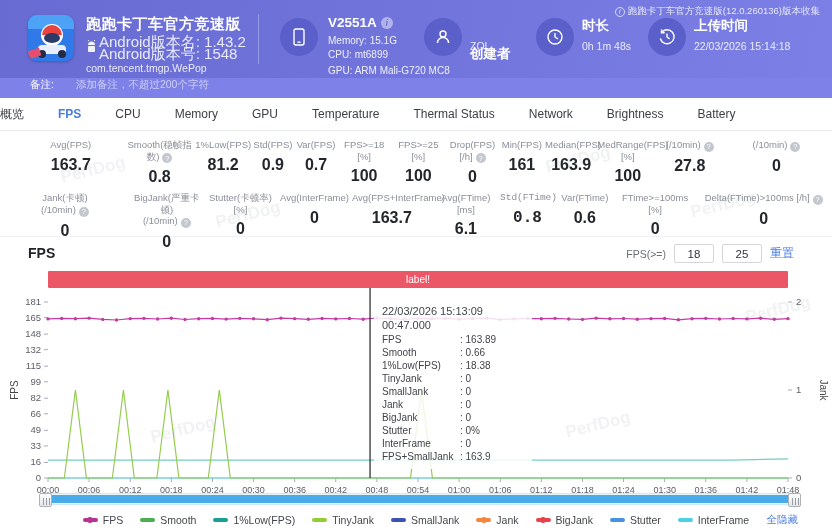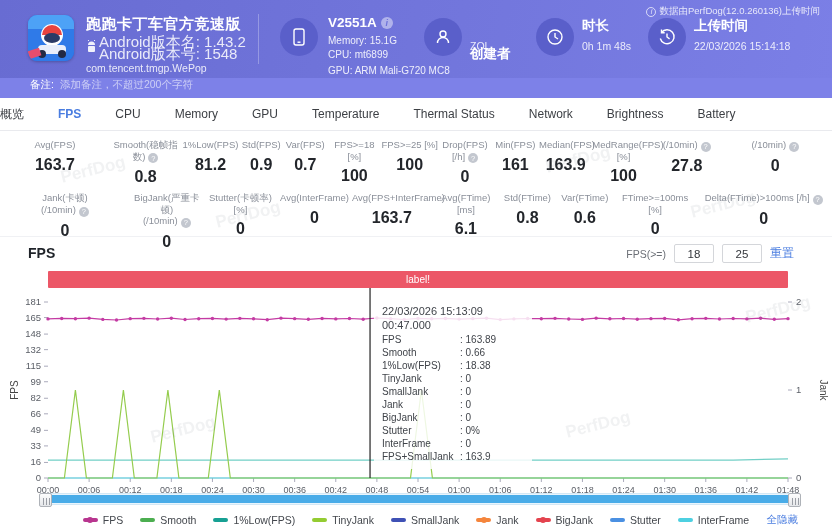--- a/index.html
+++ b/index.html
@@ -24,32 +24,32 @@
   .info-badge { display:inline-flex; width:12px; height:12px; border-radius:50%; background:rgba(255,255,255,.45);
     color:#6f73da; font-size:9px; font-weight:bold; align-items:center; justify-content:center;
     vertical-align:1px; margin-left:4px; font-style:italic; }
   .collected { position:absolute; right:12px; top:5px; font-size:9.5px; color:rgba(255,255,255,.82); display:flex; align-items:center; gap:3px;}
   .collected .i-circ { display:inline-flex; width:10px; height:10px; border-radius:50%;
     border:1px solid rgba(255,255,255,.7); font-size:7px; align-items:center; justify-content:center; font-style:italic;}
 
   
   .remark { height:20px; background:#7d81e8; display:flex; align-items:flex-start; padding-left:30px;
     font-size:10.5px; color:#fff; }
-  .remark .ph { color:rgba(255,255,255,.6); margin-left:6px; }
+  .remark .ph { color:rgba(255,255,255,.6); margin-left:22px; }
 
   
   .tabs { height:33px; display:flex; align-items:center; gap:34px;
     border-bottom:1px solid #e9eaee; background:#fff; font-size:12px; color:#3c3f44; }
   .tabs .tab { cursor:pointer; white-space:nowrap; }
   .tabs .tab.active { color:#4a7de0; font-weight:bold; }
 
   
   .stats { position:relative; height:106px; background:#fff; border-bottom:1px solid #f0f1f4; }
   .stat-row { display:flex; width:100%; }
-  .stat-row.r1 { padding-top:8px; }
+  .stat-row.r1 { padding-top:8px;padding-left:17px; }
   .stat-row.r2 { padding-top:6px; }
   .stat-cell { text-align:center; }
   .stat-label { font-size:9.5px; color:#8a8f99; line-height:11.5px; white-space:pre-line; }
   .stat-value { font-size:16px; font-weight:bold; color:#23262b; margin-top:5px; }
   .help-icon { display:inline-flex; width:10px; height:10px; border-radius:50%; background:#c3c7cf;
     color:#fff; font-size:7.5px; align-items:center; justify-content:center; margin-left:3px; vertical-align:-1px; }
 
   
   .fps-row { position:relative; height:31px; }
   .fps-title { position:absolute; left:28px; top:8px; font-size:14px; font-weight:bold; color:#1f2329; }
@@ -159,21 +159,21 @@
       <path d="M3.5 4.5 a7 7 0 1 1 -1.2 6"></path>
         <path d="M3.5 1.5 v3.2 h3.2"></path>
         <path d="M9 5.5 v3.5 l2.6 1.8"></path>
     </svg>
   </div>
   <div class="hdr-block-title" style="left:694px; top:17px;">上传时间</div>
   <div class="hdr-block-sub" style="left:694px; top:40px;">22/03/2026 15:14:18</div>
 
   <div class="collected">
     <span class="i-circ">i</span>
-    <span>数据由PerfDog(12.0.260136)上传时间</span>
+    <span>跑跑卡丁车官方竞速版(12.0.260136)版本收集</span>
   </div>
 </div>
 
 <div class="remark">
   <span>备注:</span>
   <span class="ph">添加备注，不超过200个字符</span>
 </div>
 
 <div class="tabs" id="tabs">
     <span class="tab">概览</span>
@@ -263,21 +263,21 @@
         <div class="stat-value">0</div>
       </div>
       <div class="stat-cell" style="width: 9.6%;">
         <div class="stat-label">Avg(FPS+InterFrame)</div>
         <div class="stat-value">163.7</div>
       </div>
       <div class="stat-cell" style="width: 8.2%;">
         <div class="stat-label">Avg(FTime) [ms]</div>
         <div class="stat-value">6.1</div>
       </div>
-      <div class="stat-cell" style="width: 6.6%;">
+      <div class="stat-cell" style="width: 6.6%; font-family: Liberation Mono, monospace;">
         <div class="stat-label">Std(FTime)</div>
         <div class="stat-value">0.8</div>
       </div>
       <div class="stat-cell" style="width: 7.2%;">
         <div class="stat-label">Var(FTime)</div>
         <div class="stat-value">0.6</div>
       </div>
       <div class="stat-cell" style="width: 9.7%;">
         <div class="stat-label">FTime&gt;=100ms [%]</div>
         <div class="stat-value">0</div>

